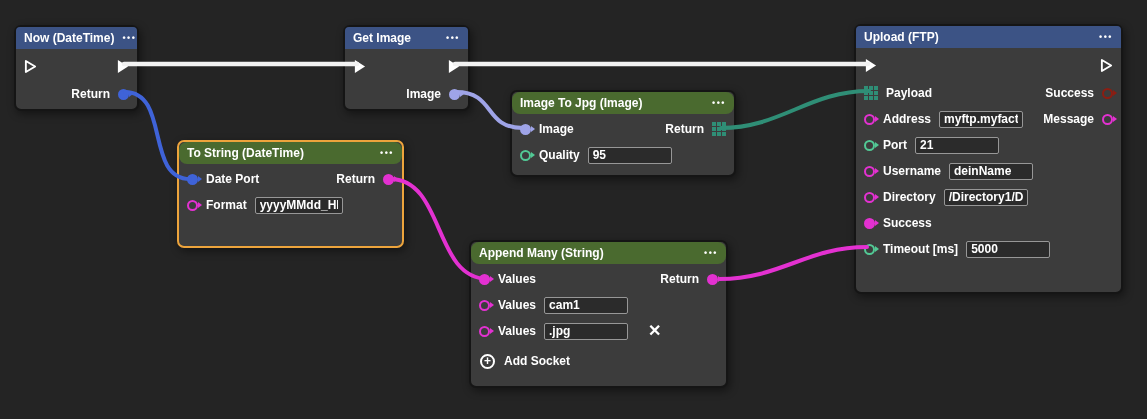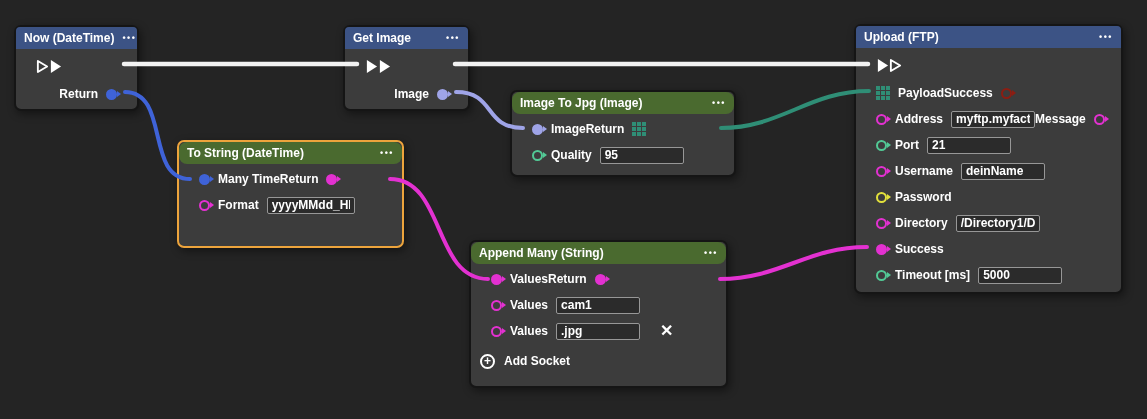--- a/index.html
+++ b/index.html
@@ -19,25 +19,25 @@
   .hdr{
     height:22px;display:flex;align-items:center;justify-content:space-between;
     padding:0 8px;border-radius:4px 4px 0 0;
     color:#fff;font-size:12px;font-weight:bold;white-space:nowrap;
   }
   .hdr.blue{background:#3c5385;}
   .hdr.green{background:#4a6a2f;border-radius:8px;}
   .menu{font-size:9px;letter-spacing:1.5px;cursor:pointer;flex:none;margin-left:8px;}
   .body{padding:2px 0 6px;}
   .row{
-    height:26px;display:flex;align-items:center;padding:0 20px;
+    height:26px;display:flex;align-items:center;padding:0 8px;
     color:#fff;font-size:12px;font-weight:bold;white-space:nowrap;
   }
   .row.exec{height:30px;}
-  .spread{justify-content:flex-start;}
+  .spread{justify-content:space-between;}
   .end{justify-content:flex-end;}
   .grp{display:flex;align-items:center;gap:8px;}
   
   .sock{
     position:relative;width:11px;height:11px;flex:none;
     border:2px solid currentColor;border-radius:50%;box-sizing:border-box;
   }
   .sock.filled{background:currentColor;}
   .sock::after{
     content:"";position:absolute;left:9px;top:0.5px;
@@ -150,21 +150,21 @@
 
   <div class="node selected" style="left:177px;top:140px;width:227px;height:108px;">
     <div class="hdr green">
       <span>To String (DateTime)</span>
       <span class="menu">•••</span>
     </div>
     <div class="body">
       <div class="row spread">
         <span class="grp">
           <span class="sock filled c-blue"></span>
-          <span>Many Time</span>
+          <span>Date Port</span>
         </span>
         <span class="grp">
           <span>Return</span>
           <span class="sock filled c-mag"></span>
         </span>
       </div>
       <div class="row grp">
         <span class="sock c-mag"></span>
         <span>Format</span>
         <input class="tin" style="width: 88px;" value="yyyyMMdd_HH">
@@ -257,24 +257,20 @@
         <span class="sock c-mint"></span>
         <span>Port</span>
         <input class="tin" value="21" style="">
       </div>
       <div class="row grp">
         <span class="sock c-mag"></span>
         <span>Username</span>
         <input class="tin" value="deinName" style="">
       </div>
       <div class="row grp">
-        <span class="sock c-yel"></span>
-        <span>Password</span>
-      </div>
-      <div class="row grp">
         <span class="sock c-mag"></span>
         <span>Directory</span>
         <input class="tin" value="/Directory1/Dir" style="">
       </div>
       <div class="row grp">
         <span class="sock filled c-mag"></span>
         <span>Success</span>
       </div>
       <div class="row grp">
         <span class="sock c-mint"></span>

